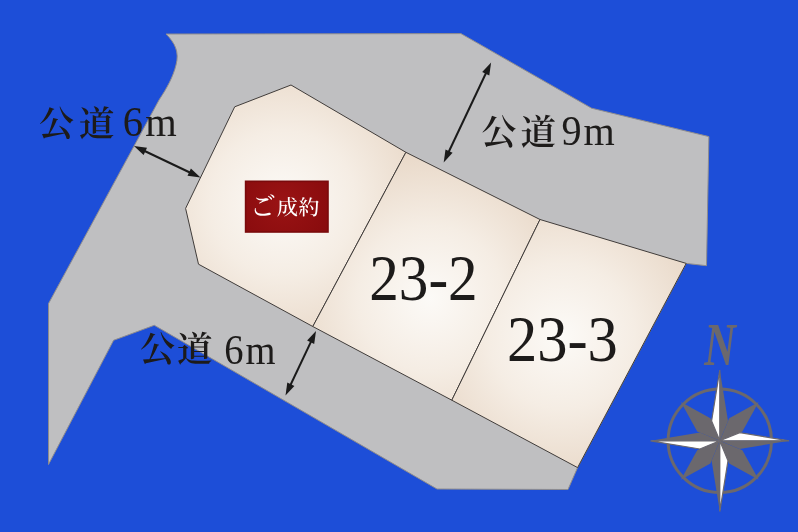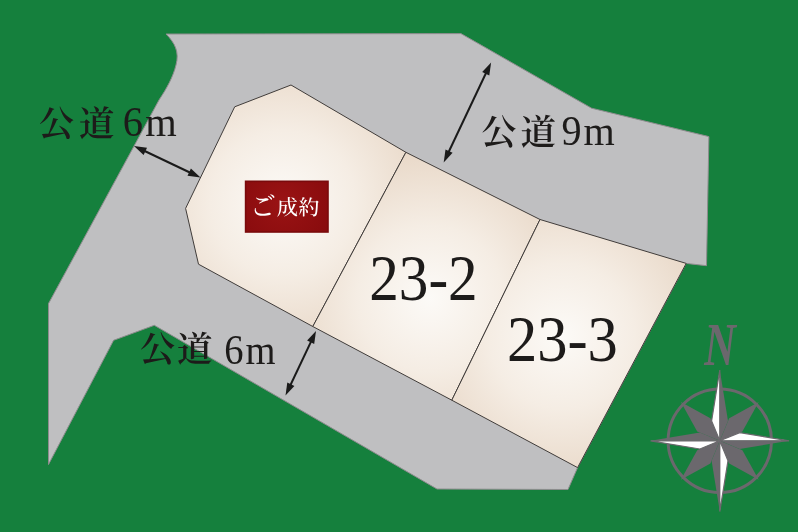--- a/index.html
+++ b/index.html
@@ -1,16 +1,16 @@
 <!DOCTYPE html>
 <html><head>
 <meta charset="utf-8">
 <style>
   html,body { margin:0; padding:0; background:#ffffff; }
-  .stage { position:relative; width:798px; height:532px; background:#15803d;
+  .stage { position:relative; width:798px; height:532px; background:#1d4ed8;
            font-family:"Liberation Serif", serif; overflow:hidden;text-align:center; }
 </style>
 </head>
 <body>
 
 <div class="stage">
 <svg width="798" height="532" viewBox="0 0 798 532" xmlns="http://www.w3.org/2000/svg">
 <defs>
   <radialGradient id="lot1g" cx="283" cy="203" r="145" gradientUnits="userSpaceOnUse">
     <stop offset="0" stop-color="#fcfaf7"></stop>

